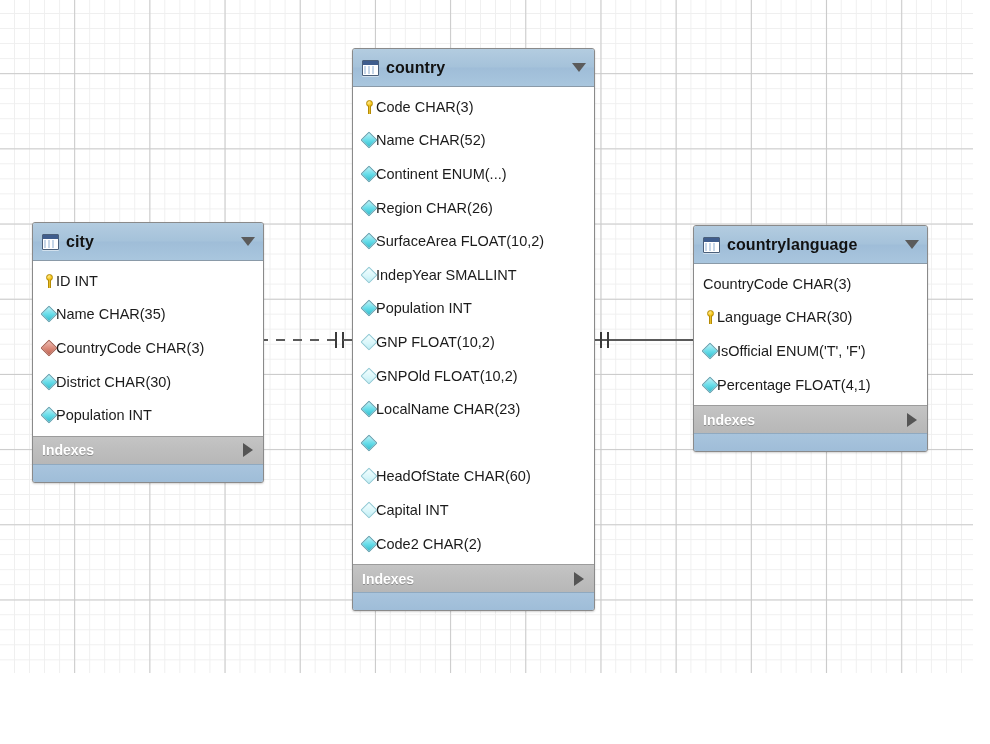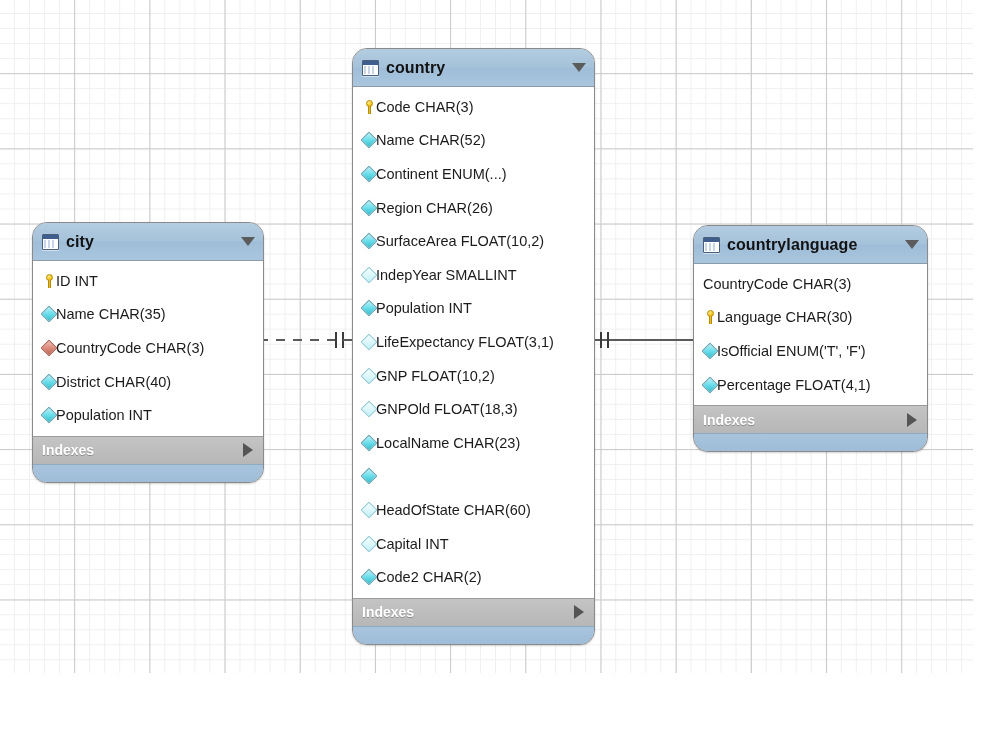--- a/index.html
+++ b/index.html
@@ -32,21 +32,21 @@
       15.04px 15.04px;
     background-position:-1px -2px,-1px -2px,-1px -2px,-1px -2px;
     pointer-events:none;
   }
 
   
   .tbl{
     position:absolute;
     box-sizing:border-box;
     border:1px solid #8a8a8a;
-    border-radius:15px;
+    border-radius:3px;
     background:#e5e5e5;
     box-shadow:0 1px 2px rgba(0,0,0,.18);
     overflow:hidden;
   }
   .tbl-header{
     display:flex;align-items:center;
     height:37px;
     background:linear-gradient(to bottom,#b3cce0 0%,#a5c2da 48%,#9fbdd8 52%,#a9c6de 100%);
     border-bottom:1px solid #8a9aa8;
     padding:0 8px 0 9px;
@@ -209,21 +209,21 @@
         <div class="col">
           <span class="ico ico-dia nn"></span>
           <span class="col-label">Name CHAR(35)</span>
         </div>
         <div class="col">
           <span class="ico ico-dia fk"></span>
           <span class="col-label">CountryCode CHAR(3)</span>
         </div>
         <div class="col">
           <span class="ico ico-dia nn"></span>
-          <span class="col-label">District CHAR(40)</span>
+          <span class="col-label">District CHAR(30)</span>
         </div>
         <div class="col">
           <span class="ico ico-dia nn"></span>
           <span class="col-label">Population INT</span>
         </div>
       </div>
     <div class="indexes">
       <span class="lbl">Indexes</span>
       <span class="tri-right"></span>
     </div>
@@ -260,29 +260,25 @@
         <div class="col">
           <span class="ico ico-dia null"></span>
           <span class="col-label">IndepYear SMALLINT</span>
         </div>
         <div class="col">
           <span class="ico ico-dia nn"></span>
           <span class="col-label">Population INT</span>
         </div>
         <div class="col">
           <span class="ico ico-dia null"></span>
-          <span class="col-label">LifeExpectancy FLOAT(3,1)</span>
-        </div>
-        <div class="col">
-          <span class="ico ico-dia null"></span>
           <span class="col-label">GNP FLOAT(10,2)</span>
         </div>
         <div class="col">
           <span class="ico ico-dia null"></span>
-          <span class="col-label">GNPOld FLOAT(18,3)</span>
+          <span class="col-label">GNPOld FLOAT(10,2)</span>
         </div>
         <div class="col">
           <span class="ico ico-dia nn"></span>
           <span class="col-label">LocalName CHAR(23)</span>
         </div>
         <div class="col">
           <span class="ico ico-dia nn"></span>
         </div>
         <div class="col">
           <span class="ico ico-dia null"></span>

